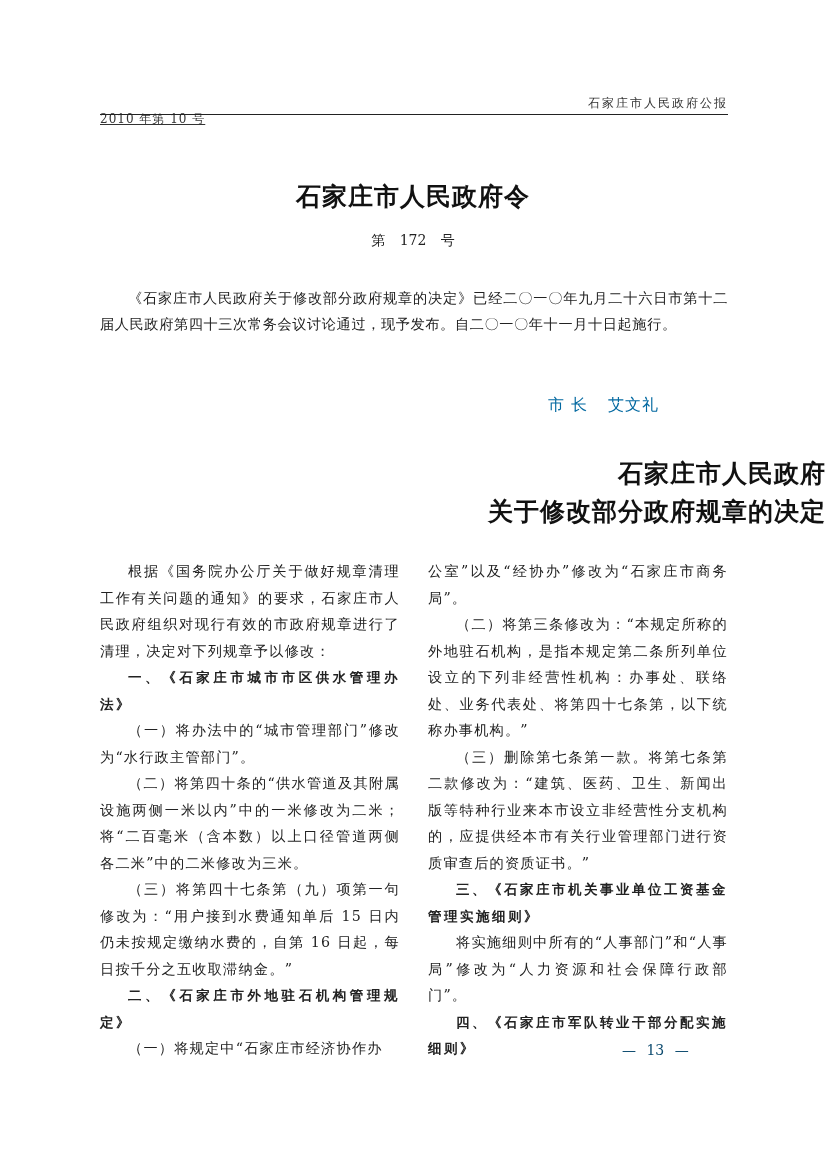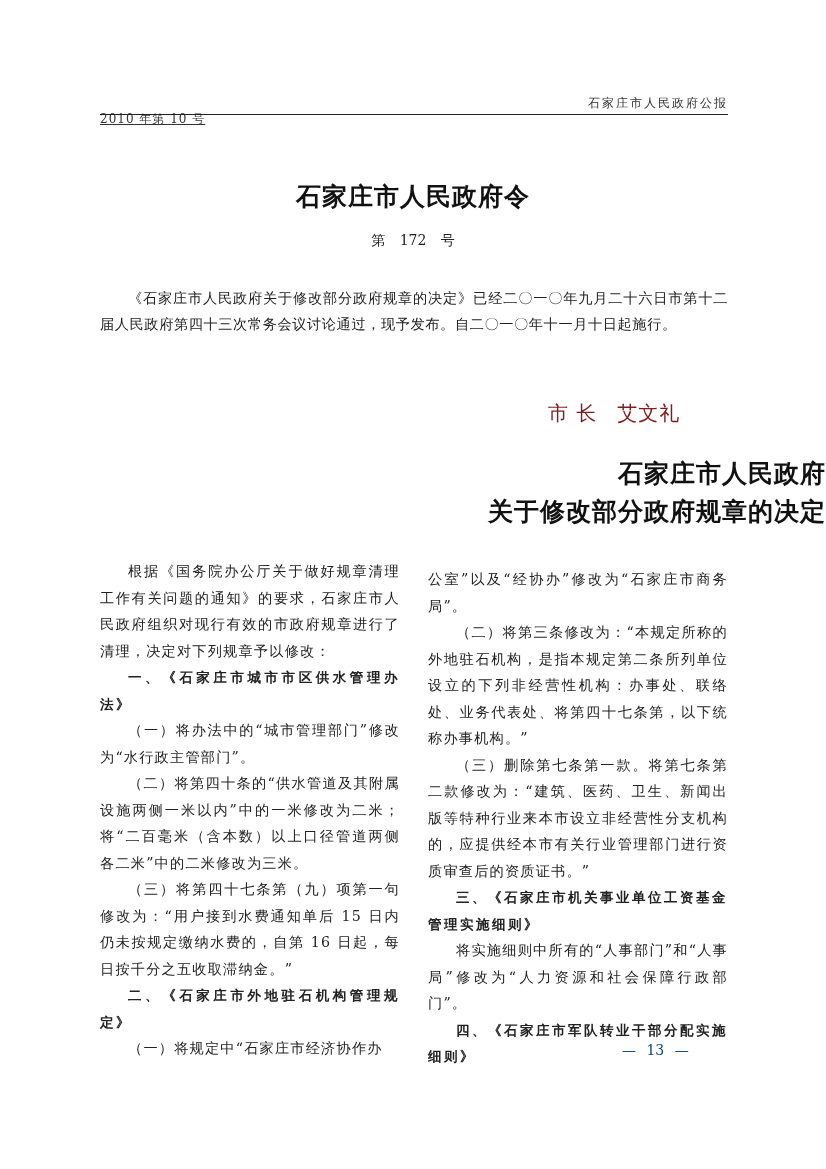--- a/index.html
+++ b/index.html
@@ -10,30 +10,30 @@
   .header .left { position: absolute; left: 0; top: 16px; letter-spacing: 1px; text-decoration: underline; }
   .header .right { position: absolute; right: 0; top: 0; letter-spacing: 2px; }
   .header-rule { position: absolute; left: 100px; top: 114px; width: 628px; height: 0;
                  border-top: 1.5px solid #222; }
   .title1 { position: absolute; left: 0; width: 826px; top: 180px; text-align: center;
             font-size: 25px; font-weight: bold; letter-spacing: 1px; color: #111; }
   .order-no { position: absolute; left: 0; width: 826px; top: 232px; text-align: center;
               font-size: 14px; word-spacing: 10px; color: #222; }
   .intro { position: absolute; left: 100px; top: 285px; width: 628px; font-size: 14.2px;
            line-height: 26px; text-indent: 28px; text-align: justify; color: #222; letter-spacing: 0.6px; }
-  .sign { position: absolute; left: 520px; top: 400px; width: 200px; font-size: 20px; line-height: 26px; color: #7f1d1d; }
+  .sign { position: absolute; left: 520px; top: 392px; width: 200px; font-size: 16px; line-height: 26px; color: #0369a1; }
   .sign .mayor { padding-left: 28px; letter-spacing: 1px; }
   .sign .mayor span.sp { display: inline-block; width: 20px; }
   .sign .date { padding-left: 0; letter-spacing: 0.3px; }
   .title2 { position: absolute; left: 0; width: 826px; top: 455px; text-align: right;
             font-size: 25px; font-weight: bold; line-height: 38px; color: #111; letter-spacing: 1px; }
   .col { position: absolute; top: 558px; width: 300px; font-size: 14.2px; line-height: 26.5px;
          text-align: justify; color: #222; }
   .col.left { left: 100px; }
-  .col.right { left: 428px; margin-top: 8px; }
+  .col.right { left: 428px; }
   .col p { margin: 0; text-indent: 28px; letter-spacing: 1.2px; }
   .col p.noindent { text-indent: 0; }
   .col p.bold { font-family: "DejaVu Sans", "Liberation Sans", sans-serif; font-weight: bold;
                 letter-spacing: 2.5px; font-size: 13.5px; }
   .page-no { position: absolute; left: 622px; top: 1042px; font-size: 14px; color: #0c4a6e; word-spacing: 6px; }
 </style>
 </head>
 <body>
 
 <div class="header">

